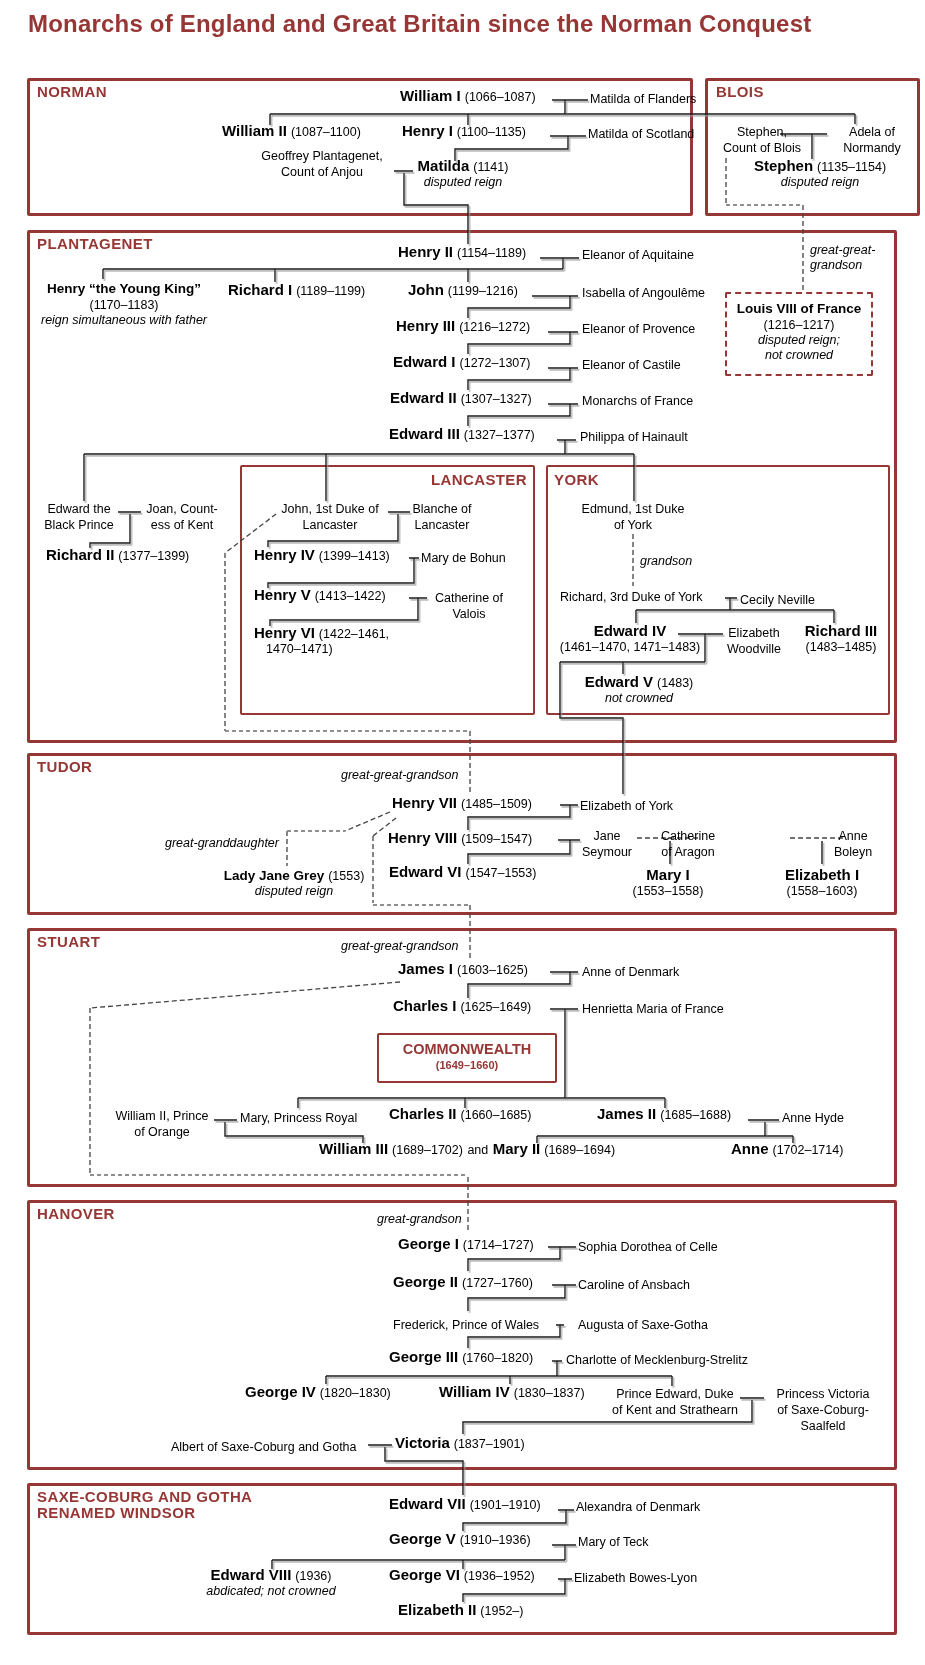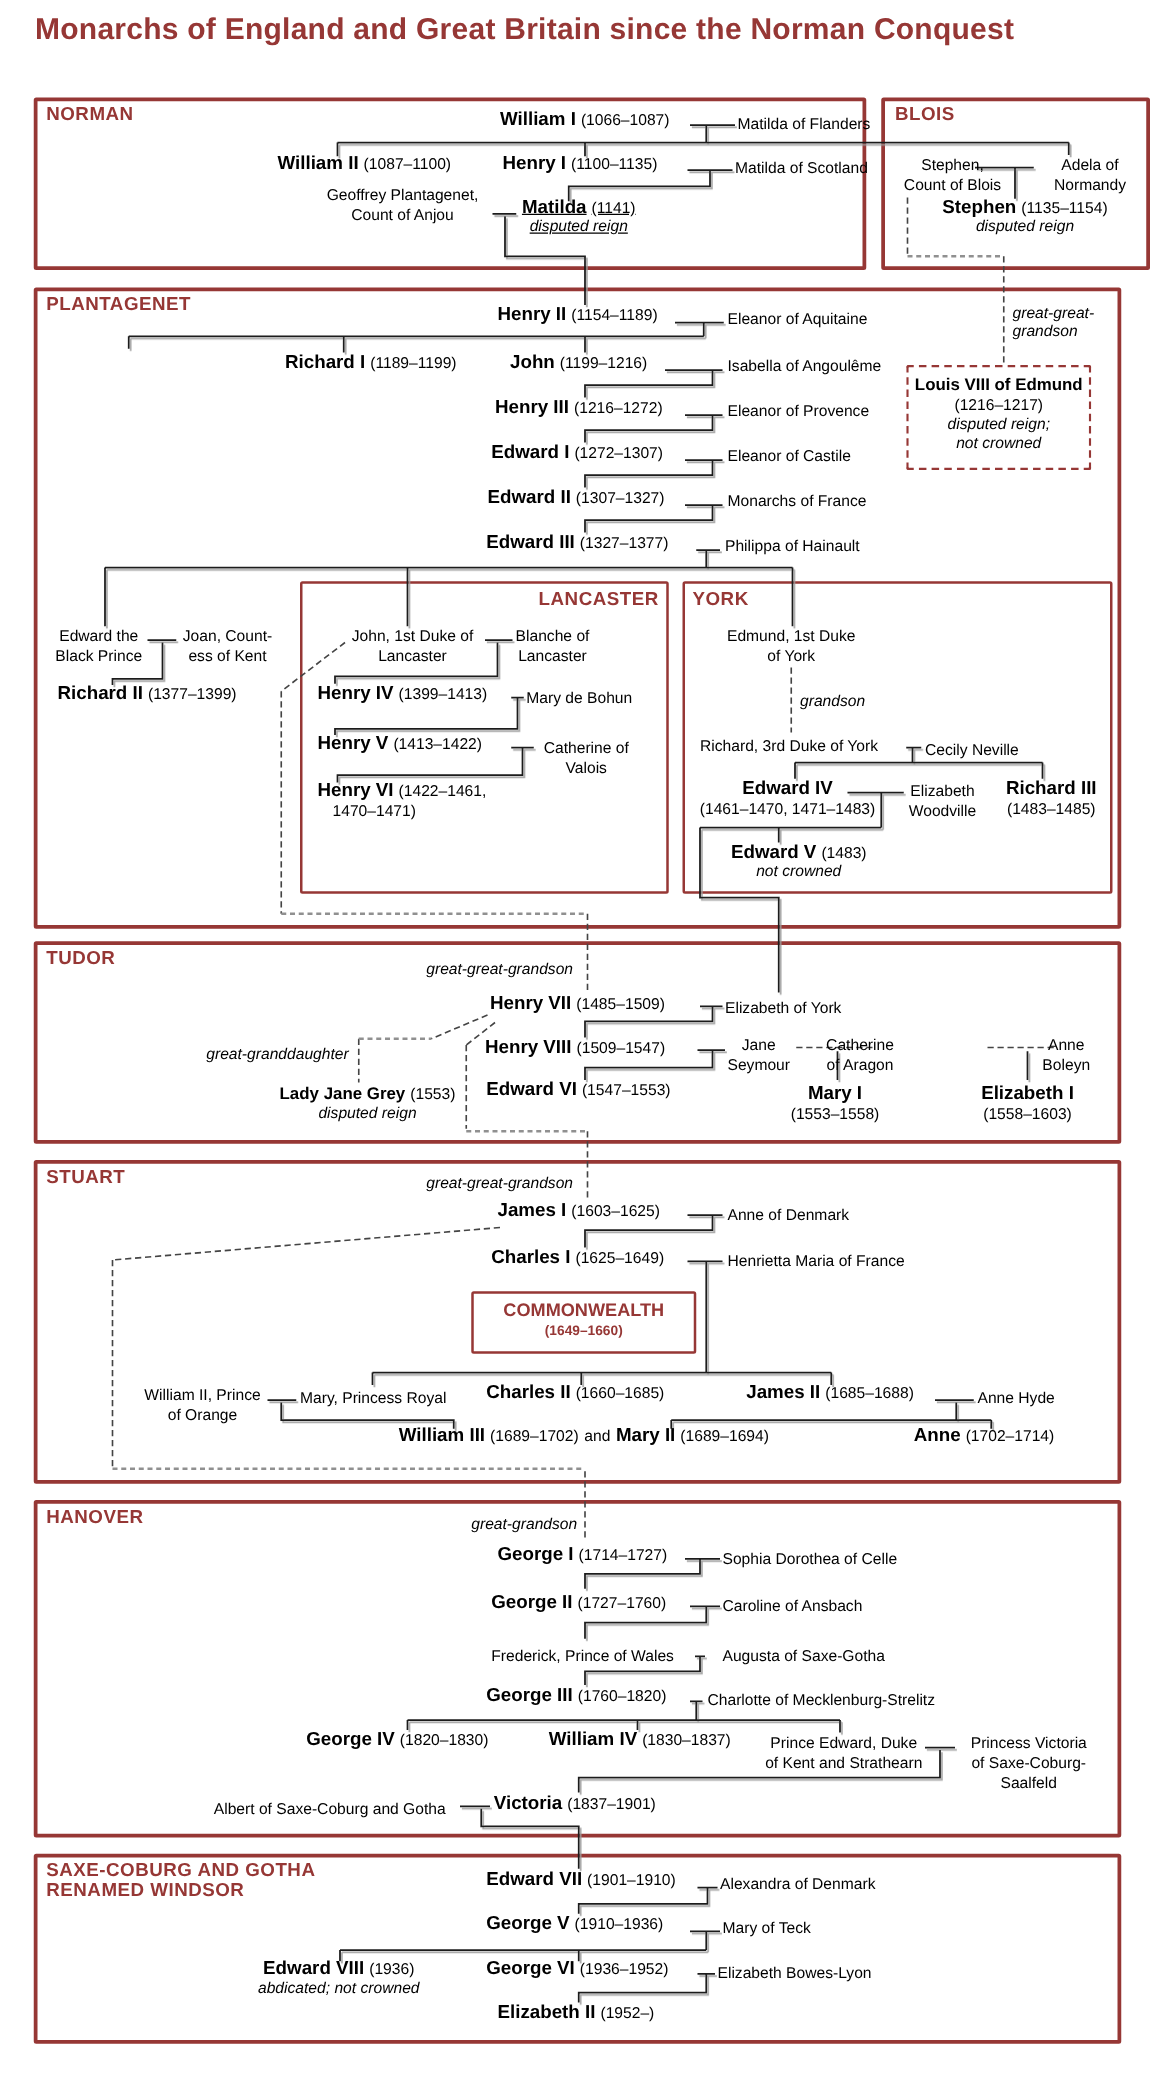--- a/index.html
+++ b/index.html
@@ -114,21 +114,21 @@
 
   <div class="abs" style="left:400px;top:88px;"><span class="nm">William I</span><span class="dt">(1066–1087)</span></div>
   <div class="abs sp" style="left:590px;top:91px;">Matilda of Flanders</div>
   <div class="abs" style="left:222px;top:123px;"><span class="nm">William II</span><span class="dt">(1087–1100)</span></div>
   <div class="abs" style="left:402px;top:123px;"><span class="nm">Henry I</span><span class="dt">(1100–1135)</span></div>
   <div class="abs sp" style="left:588px;top:126px;">Matilda of Scotland</div>
   <div class="abs ctr sp" style="left:322px;top:148px;">
     <div>Geoffrey Plantagenet,</div>
     <div>Count of Anjou</div>
   </div>
-  <div class="abs ctr" style="left:463px;top:158px;text-decoration:underline;">
+  <div class="abs ctr" style="left:463px;top:158px;">
     <div><span class="nm">Matilda</span><span class="dt">(1141)</span></div>
     <div class="it">disputed reign</div>
   </div>
 
   <div class="abs ctr sp" style="left:762px;top:124px;">
     <div>Stephen,</div>
     <div>Count of Blois</div>
   </div>
   <div class="abs ctr sp" style="left:872px;top:124px;">
     <div>Adela of</div>
@@ -138,34 +138,39 @@
     <div><span class="nm">Stephen</span><span class="dt">(1135–1154)</span></div>
     <div class="it">disputed reign</div>
   </div>
   <div class="abs it" style="left:810px;top:243px;">
     <div>great-great-</div>
     <div>grandson</div>
   </div>
 
   <div class="abs" style="left:398px;top:244px;"><span class="nm">Henry II</span><span class="dt">(1154–1189)</span></div>
   <div class="abs sp" style="left:582px;top:247px;">Eleanor of Aquitaine</div>
+  <div class="abs ctr" style="left:124px;top:280px;">
+    <div><span class="nm-sm">Henry “the Young King”</span></div>
+    <div class="dt">(1170–1183)</div>
+    <div class="it">reign simultaneous with father</div>
+  </div>
   <div class="abs" style="left:228px;top:282px;"><span class="nm">Richard I</span><span class="dt">(1189–1199)</span></div>
   <div class="abs" style="left:408px;top:282px;"><span class="nm">John</span><span class="dt">(1199–1216)</span></div>
   <div class="abs sp" style="left:582px;top:285px;">Isabella of Angoulême</div>
   <div class="abs" style="left:396px;top:318px;"><span class="nm">Henry III</span><span class="dt">(1216–1272)</span></div>
   <div class="abs sp" style="left:582px;top:321px;">Eleanor of Provence</div>
   <div class="abs" style="left:393px;top:354px;"><span class="nm">Edward I</span><span class="dt">(1272–1307)</span></div>
   <div class="abs sp" style="left:582px;top:357px;">Eleanor of Castile</div>
   <div class="abs" style="left:390px;top:390px;"><span class="nm">Edward II</span><span class="dt">(1307–1327)</span></div>
   <div class="abs sp" style="left:582px;top:393px;">Monarchs of France</div>
   <div class="abs" style="left:389px;top:426px;"><span class="nm">Edward III</span><span class="dt">(1327–1377)</span></div>
   <div class="abs sp" style="left:580px;top:429px;">Philippa of Hainault</div>
 
   <div class="abs ctr" style="left:799px;top:300px;">
-    <div><span class="nm-sm">Louis VIII of Edmund</span></div>
+    <div><span class="nm-sm">Louis VIII of France</span></div>
     <div class="dt">(1216–1217)</div>
     <div class="it">disputed reign;</div>
     <div class="it">not crowned</div>
   </div>
 
   <div class="abs ctr sp" style="left:79px;top:501px;">
     <div>Edward the</div>
     <div>Black Prince</div>
   </div>
   <div class="abs ctr sp" style="left:182px;top:501px;">

